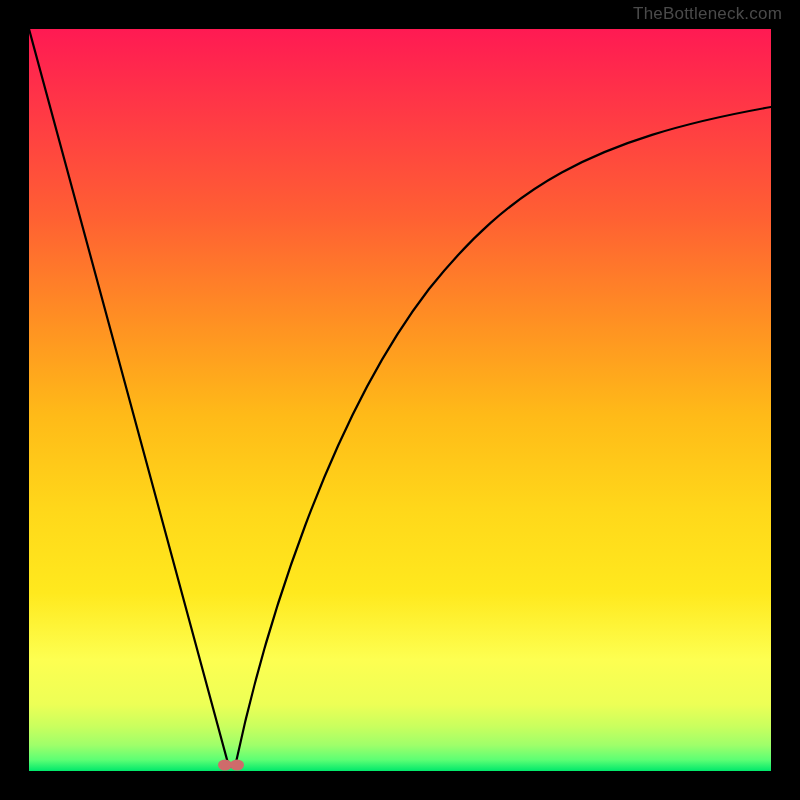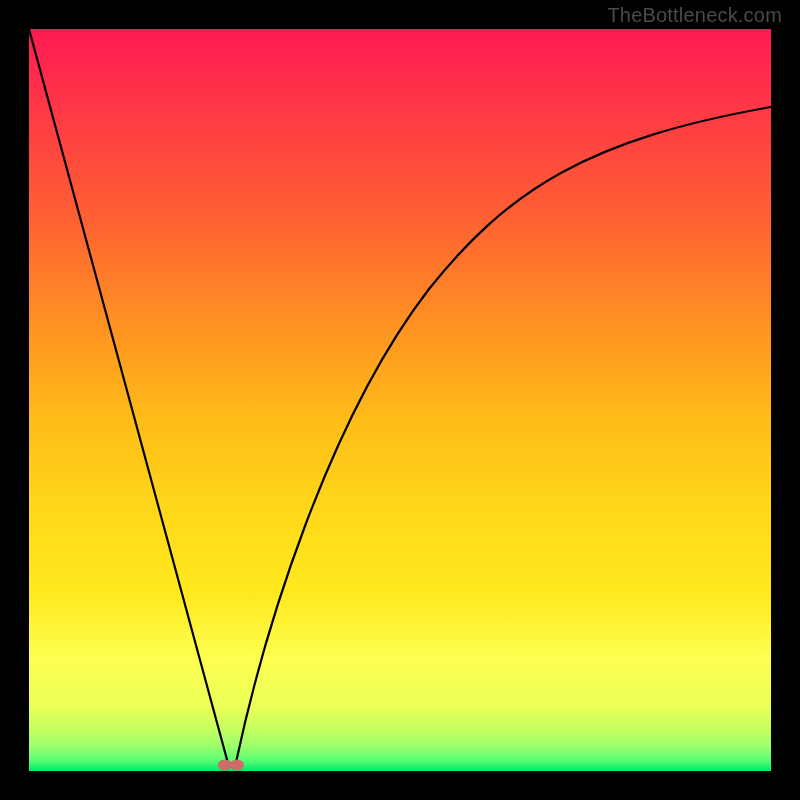--- a/index.html
+++ b/index.html
@@ -22,21 +22,21 @@
     top: 29px;
     width: 742px;
     height: 742px;
     z-index: 1;
   }
   .watermark {
     position: absolute;
     top: 4px;
     right: 18px;
     color: #4a4a4a;
-    font-size: 20px;
+    font-size: 17px;
     letter-spacing: 0.2px;
     font-weight: 500;
     z-index: 3;
     user-select: none;
   }
   svg {
     display: block;
   }
 </style>
 </head>

